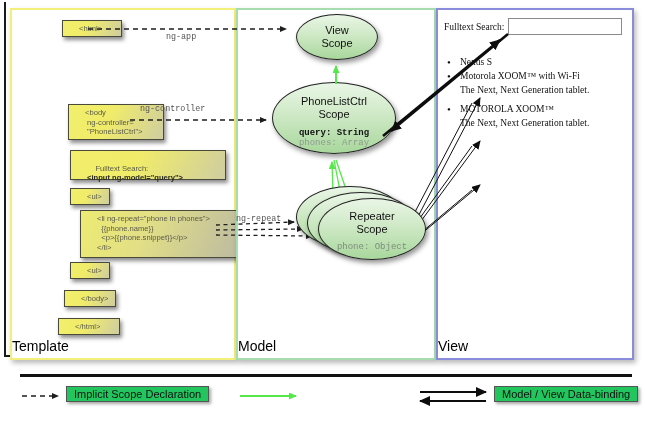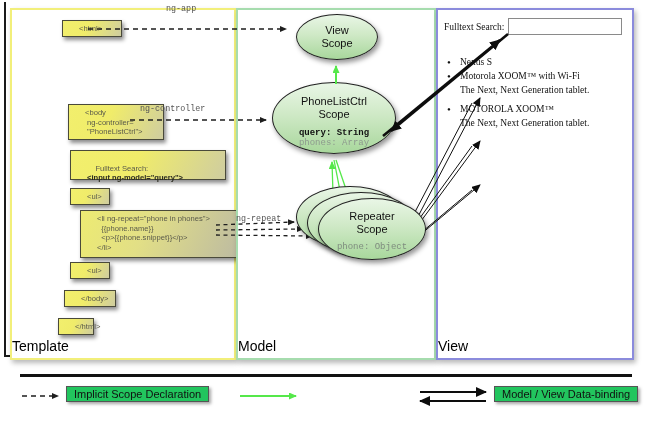--- a/index.html
+++ b/index.html
@@ -31,21 +31,21 @@
            padding:3px 16px;white-space:pre;box-sizing:border-box;margin-left:36px;}
   .codebox b{color:#2b2b20;font-weight:bold;}
   .cb-html  {left:26px; top:20px;  width:60px; height:17px;}
   .cb-body  {left:32px; top:104px; width:96px; height:36px;}
   .cb-search{left:34px; top:150px; width:156px;height:30px;}
   .cb-ul1   {left:34px; top:188px; width:40px; height:17px;}
   .cb-li    {left:44px; top:210px; width:170px;height:48px;
              background:linear-gradient(112deg,#edeb72 0%,#e2df86 38%,#b9b7a4 100%);}
   .cb-ul2   {left:34px; top:262px; width:40px; height:17px;}
   .cb-cbody {left:28px; top:290px; width:52px; height:17px;}
-  .cb-chtml {left:22px; top:318px; width:36px; height:17px;}
+  .cb-chtml {left:22px; top:318px; width:62px; height:17px;}
 
   
   .ellipse{position:absolute;border:1.6px solid #222;border-radius:50%;
            background:linear-gradient(180deg,#e9f6e6 0%,#cfe9c6 45%,#a8d79c 100%);
            box-shadow:2px 3px 5px rgba(0,0,0,.42);
            text-align:center;box-sizing:border-box;}
   .el-root{left:296px;top:14px;width:82px;height:46px;}
   .el-root .t{font-size:11px;line-height:13px;color:#111;padding-top:9px;}
   .el-ctrl{left:272px;top:82px;width:124px;height:72px;}
   .el-ctrl .t{font-size:11px;line-height:13px;color:#111;padding-top:12px;}
@@ -66,21 +66,21 @@
   .vsearch{font-size:9.5px;display:flex;align-items:center;gap:4px;}
   .vsearch .inp{width:108px;height:13px;border:1px solid #8a8a8a;background:#fff;}
   .vlist{margin:0;padding:0;list-style:none;margin-top:22px;}
   .vlist li{position:relative;padding-left:16px;font-size:9.5px;margin-bottom:4px;}
   .vlist li:before{content:"\2022";position:absolute;left:3px;top:-1px;font-size:11px;}
   .vlist .snip{font-size:9.5px;padding-left:16px;margin-bottom:9px;}
 
   
   .edgelabel{position:absolute;font-family:"Liberation Mono","DejaVu Sans Mono",monospace;
              font-size:8.4px;color:#555;white-space:nowrap;}
-  .lb-ngapp{left:166px;top:4px;}
+  .lb-ngapp{left:166px;top:32px;}
   .lb-ngctrl{left:140px;top:104px;}
   .lb-ngrep{left:236px;top:214px;}
   .legend-box{position:absolute;border:1.5px solid #555;background:#22c55e;
               box-shadow:2px 2px 3px rgba(0,0,0,.35);
               font-size:11px;color:#111;padding:1px 7px;white-space:nowrap;
               box-sizing:border-box;}
   .lg1{left:66px; top:386px;}
   .lg2{left:302px;top:386px;}
   .lg3{left:494px;top:386px;}
 

